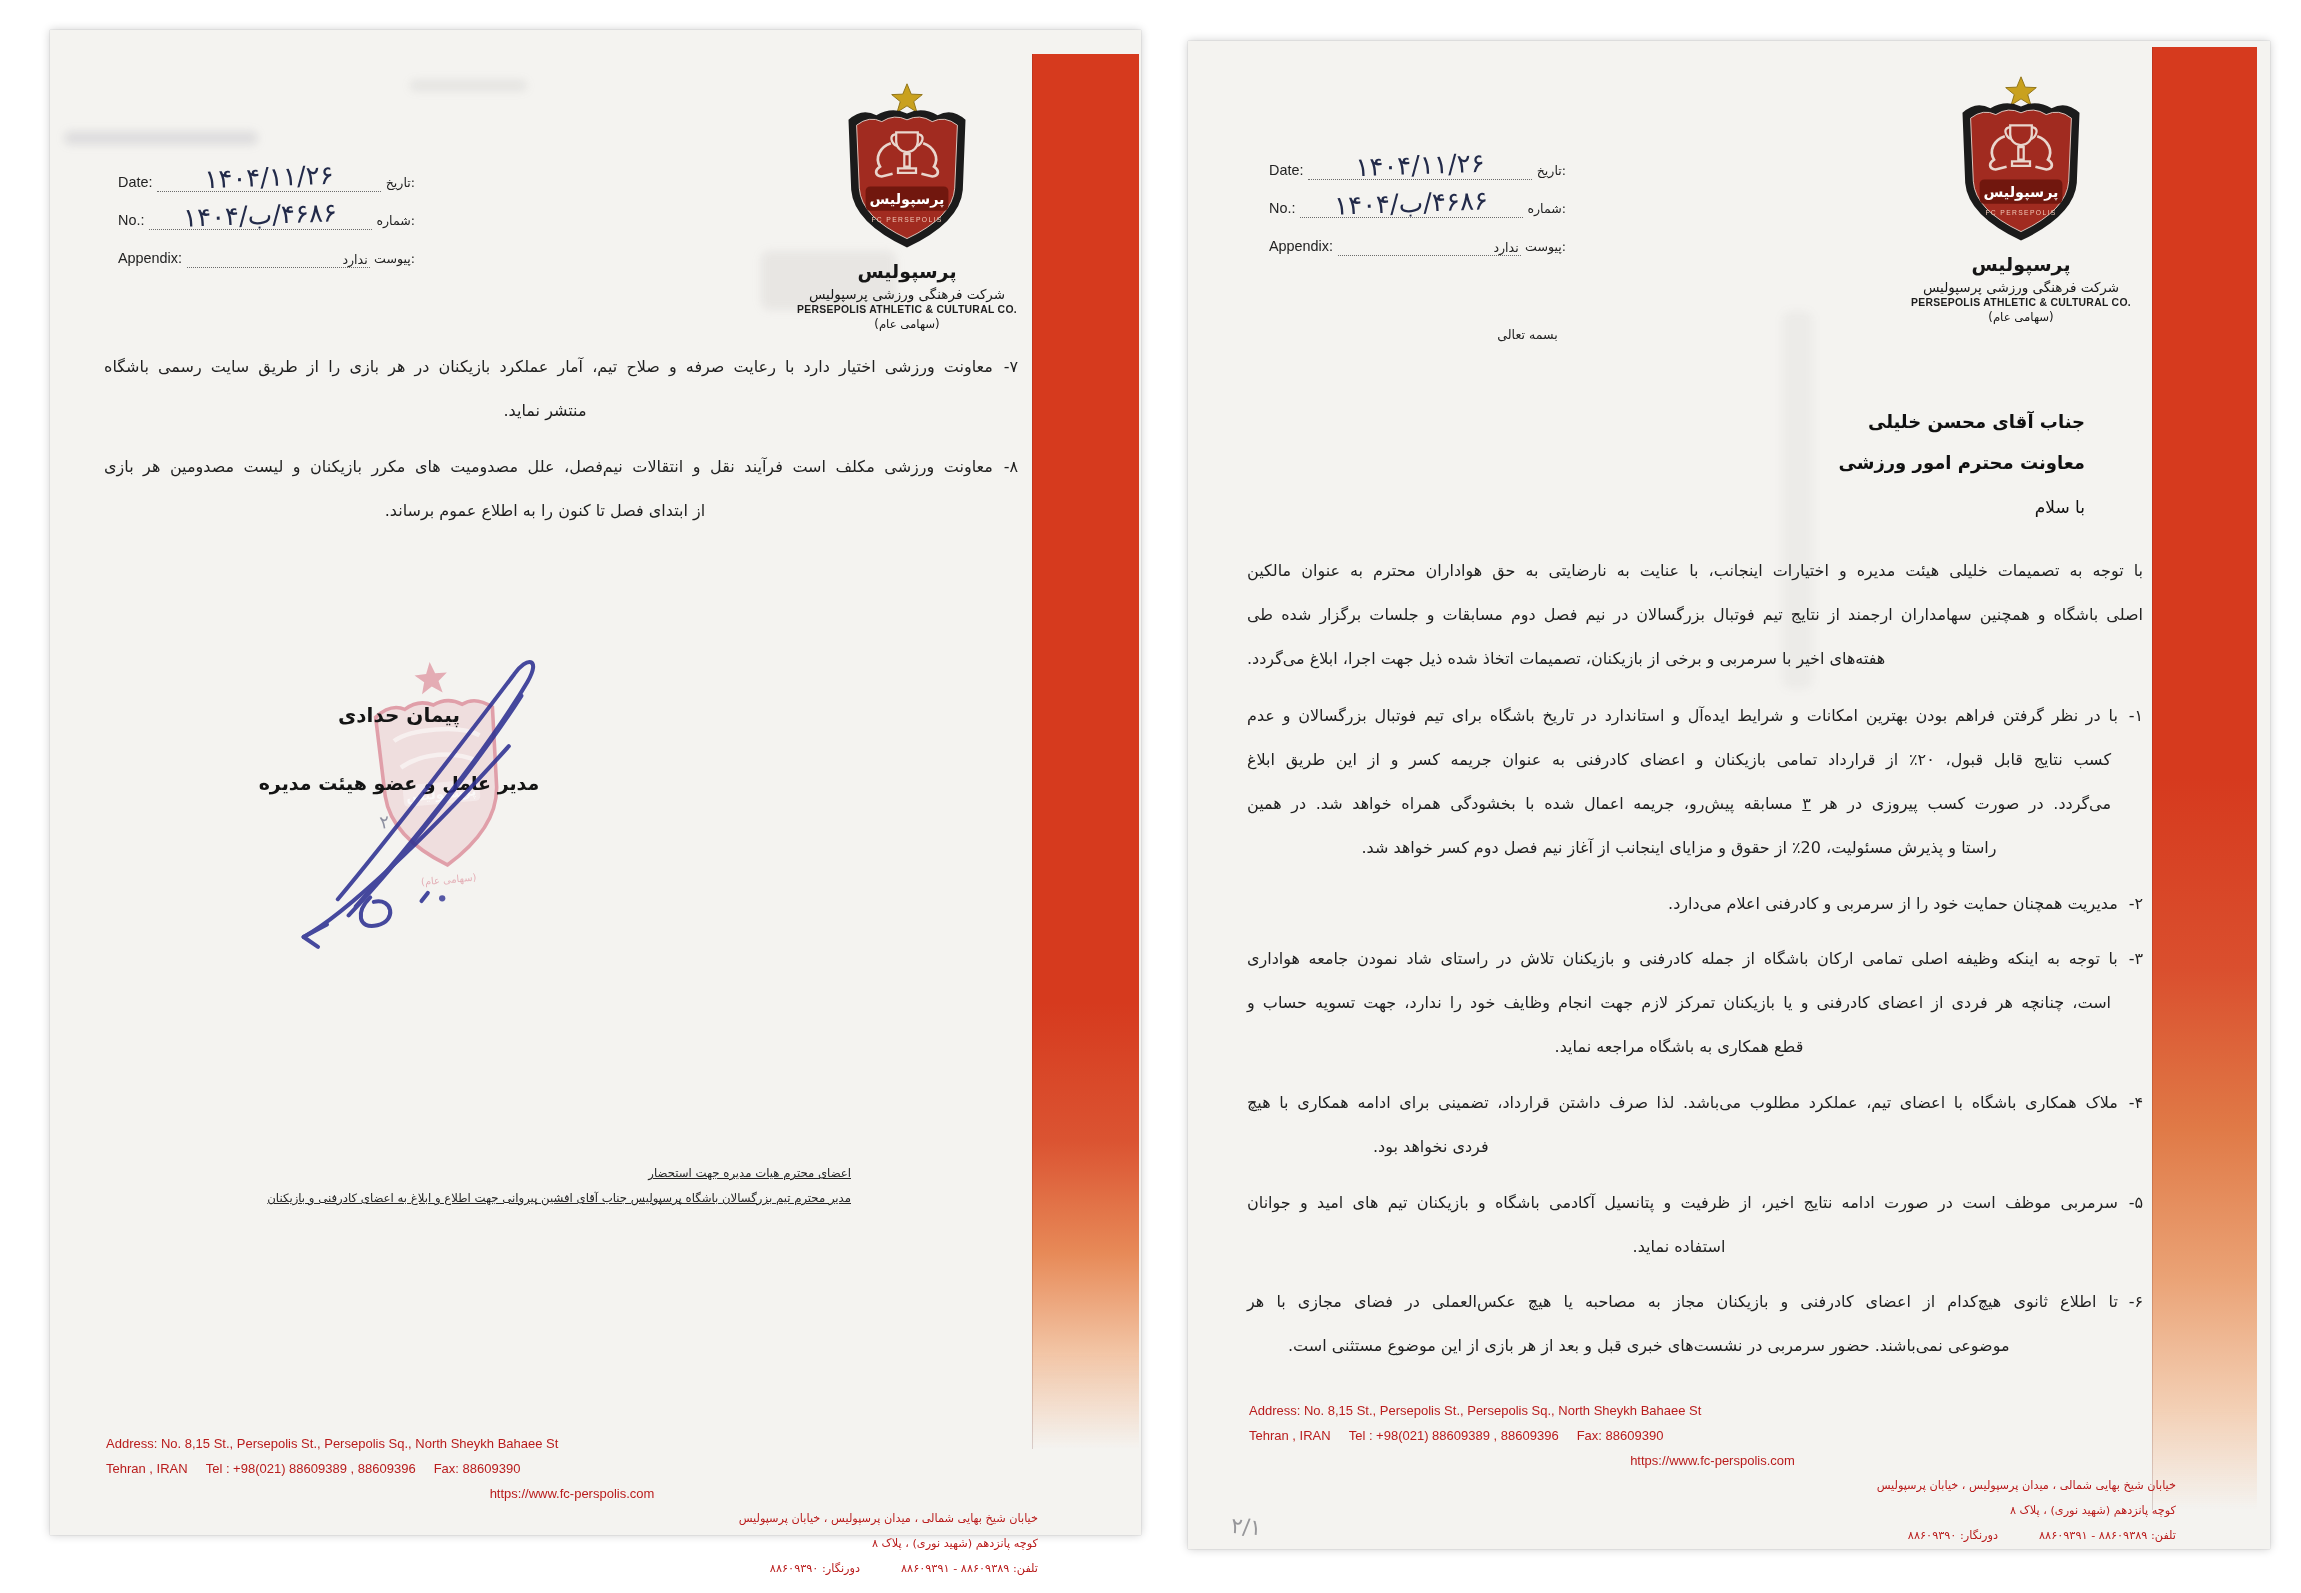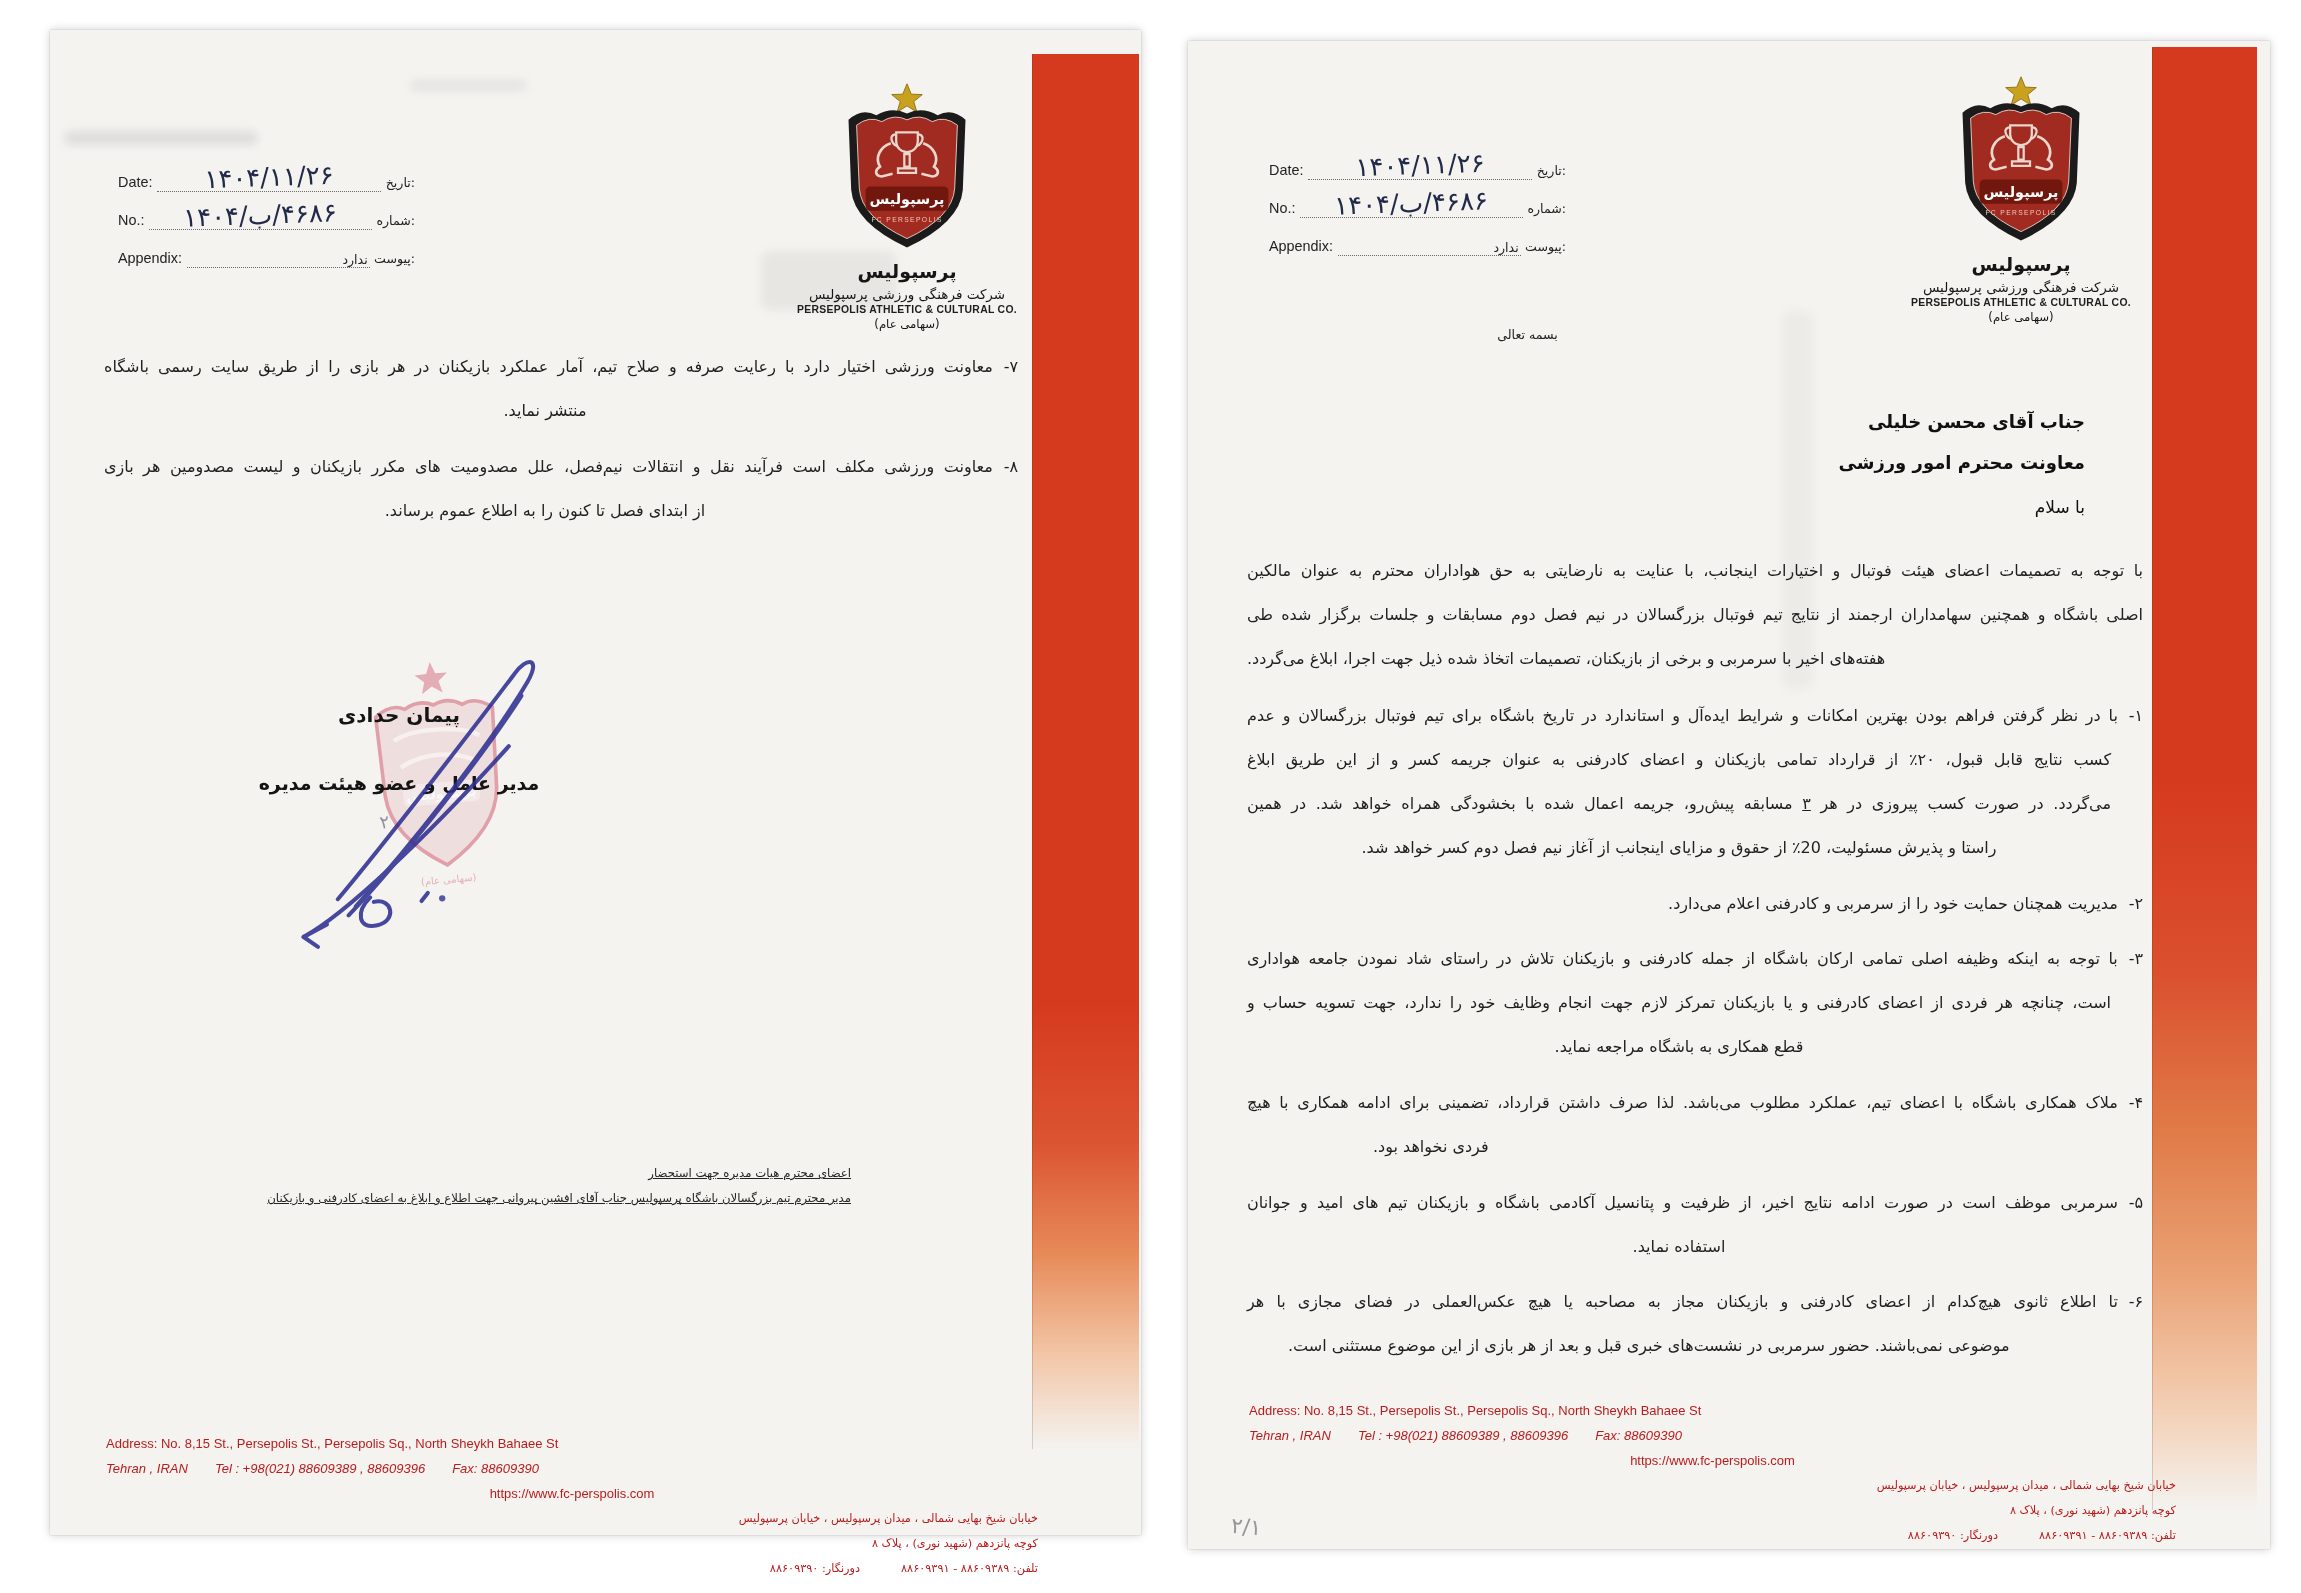--- a/index.html
+++ b/index.html
@@ -67,21 +67,21 @@
   .cc{position:absolute;left:207px;top:1131px;width:594px;direction:rtl;text-align:right;color:#242424;}
   .cc .h{font-size:13.5px;font-weight:bold;line-height:25px;}
   .cc .c{font-size:11.7px;line-height:25px;white-space:nowrap;text-decoration:underline;}
 
   
   .pfooter{position:absolute;display:flex;direction:ltr;color:#b91c1c;flex-direction:column;}
   #page-left  .pfooter{left:56px;top:1401px;width:932px;}
   #page-right .pfooter{left:61px;top:1357px;width:927px;}
   .f-en{flex:1.45;font-family:"Liberation Sans",sans-serif;font-size:13px;}
   .f-en .r{line-height:25px;white-space:nowrap;}
-  .f-en .r2{display:flex;gap:27px;font-style:italic;}
+  .f-en .r2{display:flex;gap:18px;}
   .f-en .r3{text-align:center;}
   .f-fa{flex:1;direction:rtl;text-align:right;font-size:11.3px;}
   .f-fa .r{line-height:25px;white-space:nowrap;}
   .f-fa .rr{display:flex;gap:41px;}
   .page-num{position:absolute;left:43px;top:1473px;font-size:21.6px;color:#97979a;transform:rotate(5deg);letter-spacing:3.6px;}
 </style>
 </head>
 <body>
 
 <div class="page" id="page-left">
@@ -255,21 +255,21 @@
 
   <div class="basmala">بسمه تعالی</div>
 
   <div class="addressee">
     <div class="a1">جناب آقای محسن خلیلی</div>
     <div class="a1">معاونت محترم امور ورزشی</div>
     <div class="a3">با سلام</div>
   </div>
 
   <div class="intro">
-    <div class="l al-j">با توجه به تصمیمات اعضای هیئت فوتبال و اختیارات اینجانب، با عنایت به نارضایتی به حق هواداران محترم به عنوان مالکین</div>
+    <div class="l al-j">با توجه به تصمیمات خلیلی هیئت مدیره و اختیارات اینجانب، با عنایت به نارضایتی به حق هواداران محترم به عنوان مالکین</div>
     <div class="l al-j">اصلی باشگاه و همچنین سهامداران ارجمند از نتایج تیم فوتبال بزرگسالان در نیم فصل دوم مسابقات و جلسات برگزار شده طی</div>
     <div class="l al-l">هفته‌های اخیر با سرمربی و برخی از بازیکنان، تصمیمات اتخاذ شده ذیل جهت اجرا، ابلاغ می‌گردد.</div>
   </div>
 
   <div class="main-items">
     <div class="item">
       <div class="l al-j first"><span class="num">۱-</span><span>با در نظر گرفتن فراهم بودن بهترین امکانات و شرایط ایده‌آل و استاندارد در تاریخ باشگاه برای تیم فوتبال بزرگسالان و عدم</span></div>
       <div class="l al-j">کسب نتایج قابل قبول، ۲۰٪ از قرارداد تمامی بازیکنان و اعضای کادرفنی به عنوان جریمه کسر و از این طریق ابلاغ</div>
       <div class="l al-j"><span>می‌گردد. در صورت کسب پیروزی در هر </span><span class="u-num">۳</span><span> مسابقه پیش‌رو، جریمه اعمال شده با بخشودگی همراه خواهد شد. در همین</span></div>
       <div class="l al-c">راستا و پذیرش مسئولیت، 20٪ از حقوق و مزایای اینجانب از آغاز نیم فصل دوم کسر خواهد شد.</div>

